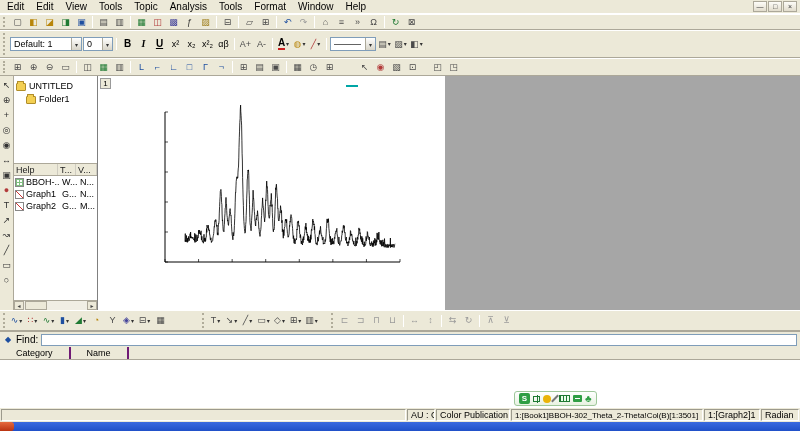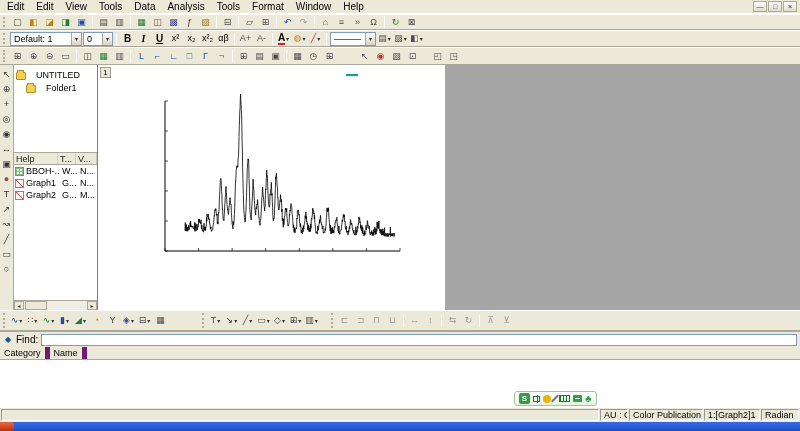--- a/index.html
+++ b/index.html
@@ -22,21 +22,21 @@
   .menubar{height:14px;flex:none;display:flex;align-items:center;background:#ece9d8;border-bottom:1px solid #fff;padding-left:1px}
   .menus{display:flex;align-items:center}
   .menu-item{padding:0 6px;font-size:10px;white-space:nowrap}
   .mdi-controls{margin-left:auto;display:flex;gap:1px;padding-right:3px}
   .mbtn{width:14px;height:11px;border:1px solid #aca899;background:linear-gradient(#fdfcf8,#e2ddcd);
     font-size:7px;display:flex;align-items:center;justify-content:center;color:#333;line-height:1}
 
   
   .tb{flex:none;display:flex;align-items:center;background:#ece9d8;border-top:1px solid #fff;
     border-bottom:1px solid #aca899;padding:0 2px;gap:1px}
-  .tb1{height:16px}.tb2{height:17px}.tb3{height:18px}
+  .tb1{height:16px}.tb2{height:28px}.tb3{height:18px}
   .grip{width:3px;align-self:stretch;margin:2px 3px 2px 1px;border-left:2px dotted #b0ac9a;flex:none}
   .tsep{width:1px;height:12px;background:#aca899;border-right:1px solid #fff;margin:0 2px;flex:none}
   .icons{display:flex;align-items:center;gap:1px}
   .tbtn{min-width:15px;height:14px;display:flex;align-items:center;justify-content:center;font-size:9px;
     flex:none;line-height:1;cursor:default}
   .tbtn .g{display:block;line-height:1}
   .bold .g{font-weight:bold;font-size:10px}
   .italic .g{font-style:italic;font-weight:bold;font-size:10px;font-family:"Liberation Serif",serif}
   .underline .g{text-decoration:underline;font-weight:bold;font-size:10px}
   .color-under .g{font-weight:bold;font-size:10px;border-bottom:2px solid #c22;line-height:1}
@@ -48,21 +48,21 @@
   .style-combo{width:72px}.size-combo{width:30px}.ls-combo{width:46px}
 
   
   .main{flex:1;display:flex;min-height:0}
   .ltools{width:14px;flex:none;background:#ece9d8;border-right:1px solid #aca899;display:flex;
     flex-direction:column;align-items:center;padding-top:2px;gap:1px}
   .vbtn{width:13px;height:14px;display:flex;align-items:center;justify-content:center;font-size:9px;flex:none;line-height:1}
 
   .pexp{width:84px;flex:none;background:#fff;border-right:1px solid #808080;position:relative;font-size:9px}
   .tree{padding:3px 2px;height:88px;border-bottom:1px solid #aca899;overflow:hidden}
-  .titem{display:flex;align-items:center;gap:10px;height:13px;white-space:nowrap}
+  .titem{display:flex;align-items:center;gap:3px;height:13px;white-space:nowrap}
   .titem.child{padding-left:10px}
   .icon-folder{width:10px;height:8px;background:#f3cf52;border:1px solid #b08d2a;border-radius:1px;position:relative;flex:none;margin-top:2px}
   .icon-folder::before{content:"";position:absolute;top:-3px;left:0;width:5px;height:2px;background:#f3cf52;
     border:1px solid #b08d2a;border-bottom:none;border-radius:1px 1px 0 0}
   .lhead{display:flex;height:12px;background:#ece9d8;border-bottom:1px solid #aca899}
   .hcell{border-right:1px solid #cfccc0;padding-left:2px;font-size:9px;display:flex;align-items:center;
     color:#222;white-space:nowrap;overflow:hidden}
   .hcell:nth-child(1){width:44px}.hcell:nth-child(2){width:18px}.hcell:nth-child(3){flex:1}
   .lrow{display:flex;align-items:center;height:12px;gap:2px;padding-left:1px}
   .ricon{width:9px;height:9px;border:1px solid #888;background:#fff;flex:none}
@@ -93,21 +93,21 @@
 
   
   .findbar{height:16px;flex:none;display:flex;align-items:center;background:#ece9d8;border-top:1px solid #aca899;
     padding:0 3px;gap:3px}
   .find-icon{width:10px;height:10px;font-size:8px;color:#1e4fa0;display:flex;align-items:center;justify-content:center;line-height:1}
   .find-label{font-size:10px}
   .find-input{flex:1;height:12px;border:1px solid #7f9db9;font-size:9px;padding:0 2px;background:#fff;outline:none}
 
   
   .helptabs{height:13px;flex:none;display:flex;align-items:center;background:#ece9d8;border-bottom:1px solid #aca899;font-size:9px}
-  .htab{padding:0 4px;border-right:5px solid #701a75;height:100%;display:flex;align-items:center;white-space:nowrap}
+  .htab{padding:0 16px;border-right:2px solid #701a75;height:100%;display:flex;align-items:center;white-space:nowrap}
 
   
   .white{height:48px;flex:none;background:#fff;position:relative}
   .ime{position:absolute;left:514px;top:31px;height:15px;background:linear-gradient(#ffffff,#e8f2e2);
     border:1px solid #9ec79a;border-radius:3px;display:flex;align-items:center;gap:3px;padding:0 4px}
   .ime-s{width:11px;height:11px;background:#2f9e44;color:#fff;border-radius:2px;font-size:8px;font-weight:bold;
     display:flex;align-items:center;justify-content:center;line-height:1}
   .ime-zhong{width:7px;height:6px;border:1px solid #1f7a33;position:relative}
   .ime-zhong::before{content:"";position:absolute;left:50%;top:-2px;bottom:-2px;width:1px;background:#1f7a33}
   .ime-dot{width:8px;height:8px;border-radius:50%;background:#eab308}
@@ -134,21 +134,21 @@
 
 <div class="app">
 
 
   <div class="menubar">
     <div class="menus">
         <span class="menu-item">Edit</span>
         <span class="menu-item">Edit</span>
         <span class="menu-item">View</span>
         <span class="menu-item">Tools</span>
-        <span class="menu-item">Data</span>
+        <span class="menu-item">Topic</span>
         <span class="menu-item">Analysis</span>
         <span class="menu-item">Tools</span>
         <span class="menu-item">Format</span>
         <span class="menu-item">Window</span>
         <span class="menu-item">Help</span>
       </div>
     <div class="mdi-controls">
       <span class="mbtn">—</span>
       <span class="mbtn">□</span>
       <span class="mbtn">×</span>
@@ -646,20 +646,21 @@
       <span class="ime-kbd"></span>
       <span class="ime-box"></span>
       <span class="ime-tree">♣</span>
     </div>
   </div>
 
   <div class="statusbar">
     <span class="spanel sp-left"></span>
     <span class="spanel sp-au">AU : ON</span>
     <span class="spanel sp-mode">Color Publication</span>
+    <span class="spanel sp-book">1:[Book1]BBOH-302_Theta_2-Theta!Col(B)[1:3501]</span>
     <span class="spanel sp-graph">1:[Graph2]1</span>
     <span class="spanel sp-angle">Radian</span>
   </div>
 
   <div class="taskbar">
     <span class="start"></span>
   </div>
 
 </div>
 

